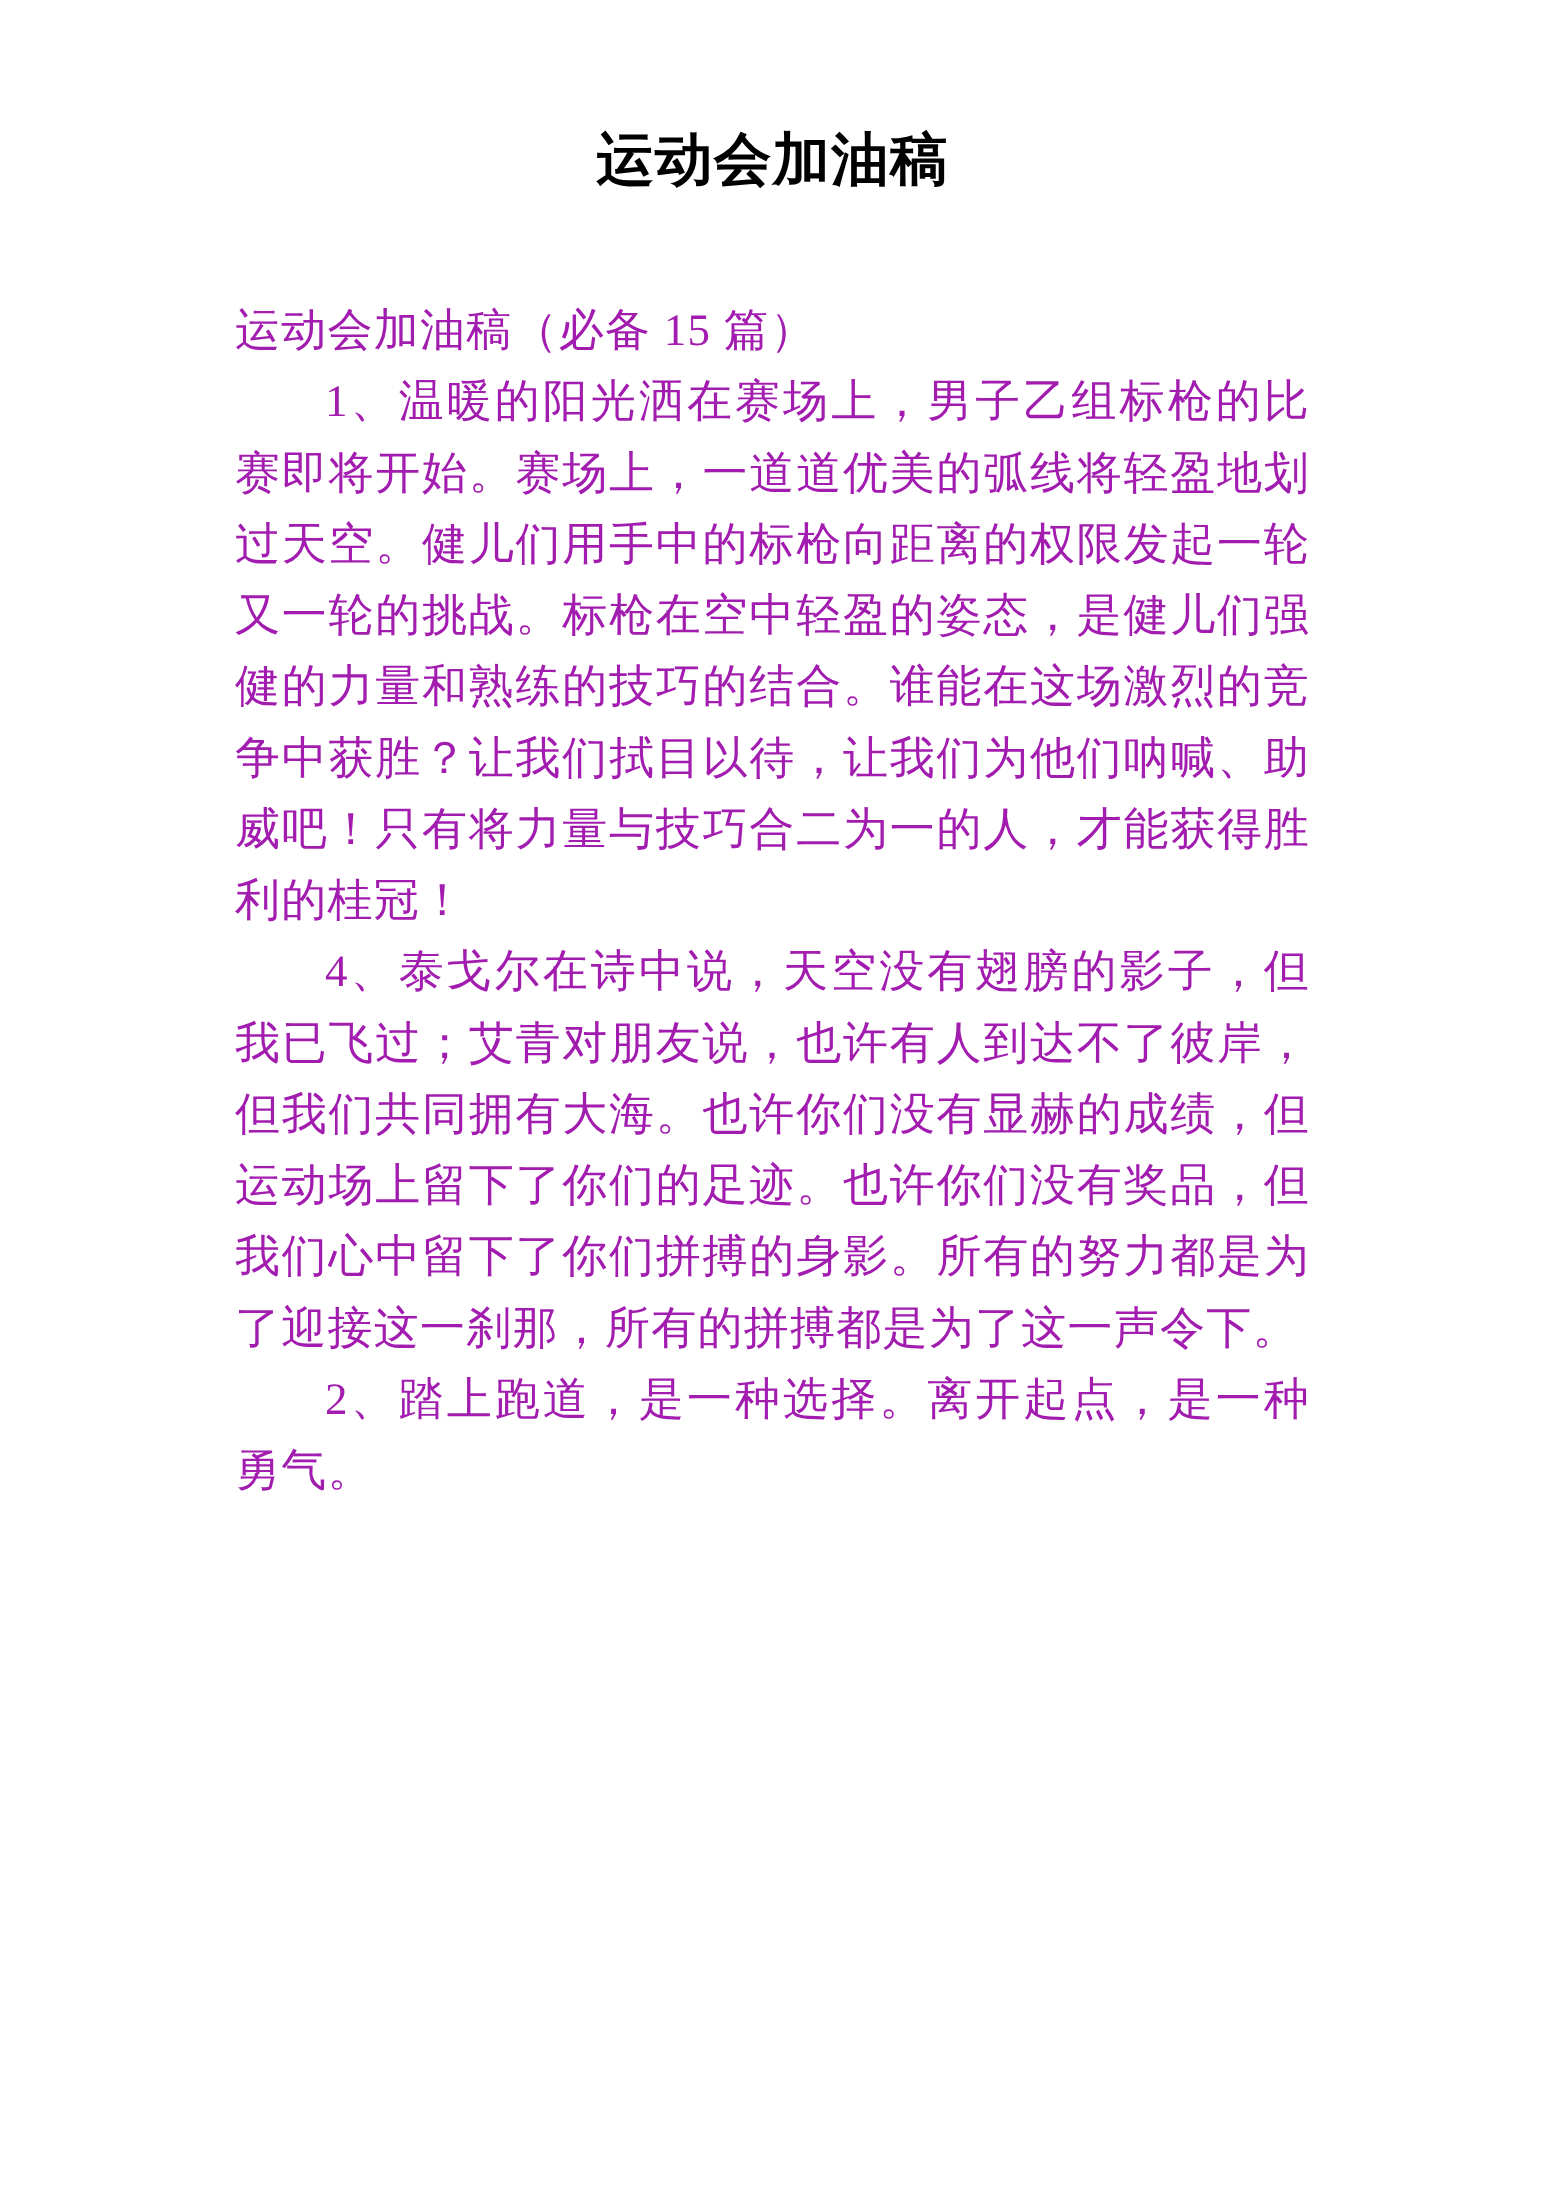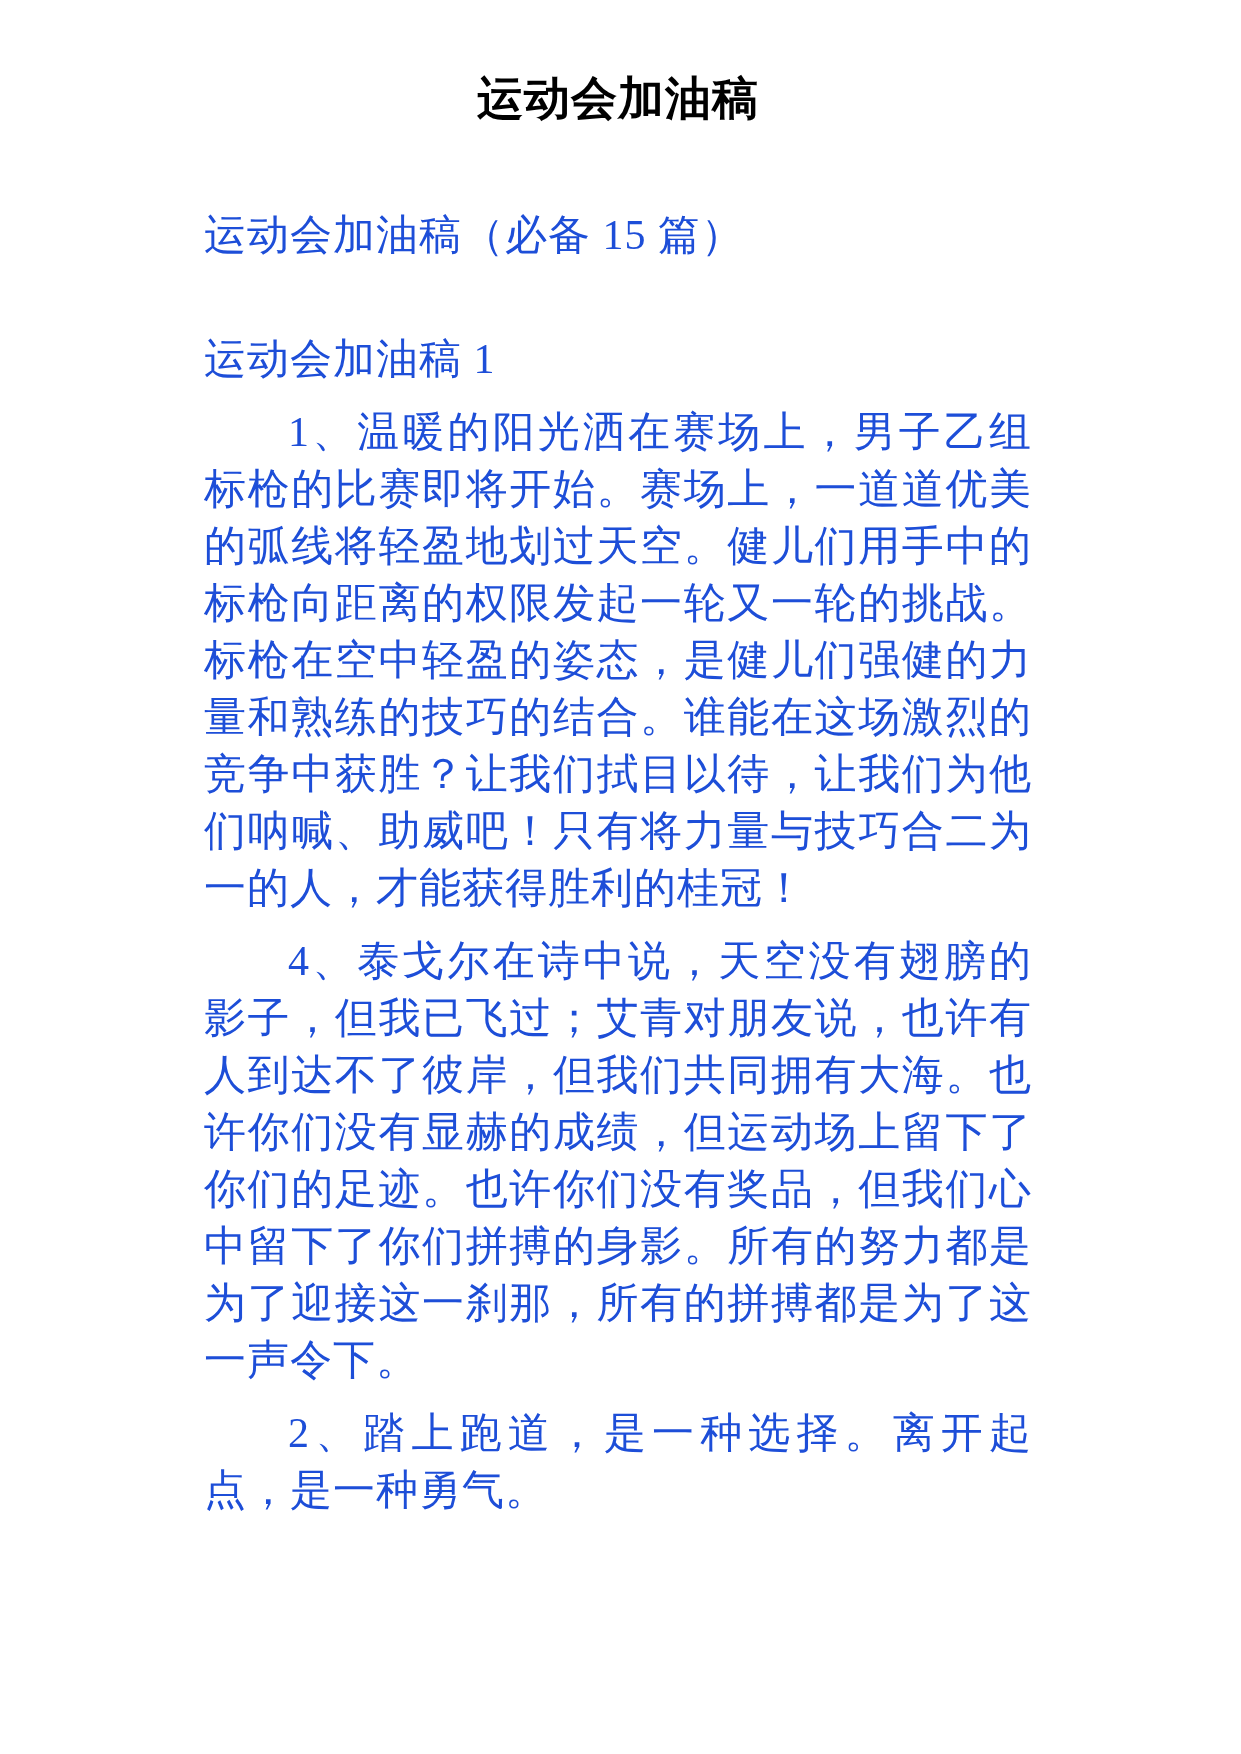--- a/index.html
+++ b/index.html
@@ -7,39 +7,39 @@
     padding: 0;
     background: #888;
   }
   .page {
     position: relative;
     width: 1241px;
     height: 1754px;
     margin: 0 auto;
     background: #ffffff;
     box-sizing: border-box;
-    padding: 73px 193px 0 188px;
+    padding: 102px 193px 0 188px;
     font-family: "Liberation Serif", serif;
     overflow: hidden;
   }
   .doc-title {
     margin: 0;
     font-size: 46px;
     line-height: 52px;
     font-weight: 700;
     text-align: center;
     color: #000000;
     letter-spacing: 1px;
     font-family: "Liberation Serif", serif;
   }
   .body-text {
-    margin: 16px;
-    font-size: 42px;
+    margin: 0;
+    font-size: 36px;
     line-height: 57px;
-    color: #1d4ed8;
+    color: #a21caf;
     letter-spacing: 1px;
     font-family: "Liberation Serif", serif;
   }
   .justified {
     text-align: justify;
     text-justify: inter-ideograph;
   }
   .indent {
     text-indent: 2em;
   }
@@ -55,20 +55,19 @@
 </style>
 </head>
 <body>
 
 <div class="page">
   <h1 class="doc-title">运动会加油稿</h1>
 
   <p class="body-text subtitle">运动会加油稿（必备 15 篇）</p>
 
 
-  <p class="body-text section-heading">运动会加油稿 1</p>
 
   <p class="body-text justified indent">1、温暖的阳光洒在赛场上，男子乙组标枪的比赛即将开始。赛场上，一道道优美的弧线将轻盈地划过天空。健儿们用手中的标枪向距离的权限发起一轮又一轮的挑战。标枪在空中轻盈的姿态，是健儿们强健的力量和熟练的技巧的结合。谁能在这场激烈的竞争中获胜？让我们拭目以待，让我们为他们呐喊、助威吧！只有将力量与技巧合二为一的人，才能获得胜利的桂冠！</p>
 
   <p class="body-text justified indent">4、泰戈尔在诗中说，天空没有翅膀的影子，但我已飞过；艾青对朋友说，也许有人到达不了彼岸，但我们共同拥有大海。也许你们没有显赫的成绩，但运动场上留下了你们的足迹。也许你们没有奖品，但我们心中留下了你们拼搏的身影。所有的努力都是为了迎接这一刹那，所有的拼搏都是为了这一声令下。</p>
 
   <p class="body-text justified indent">2、踏上跑道，是一种选择。离开起点，是一种勇气。</p>
 </div>
 
 </body></html>

